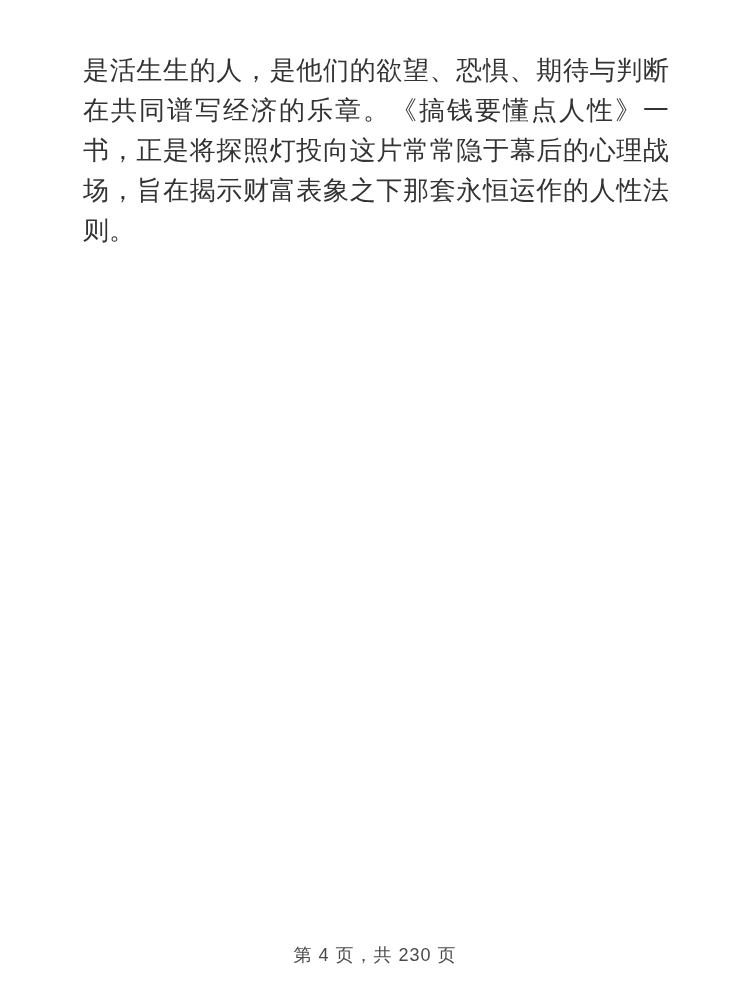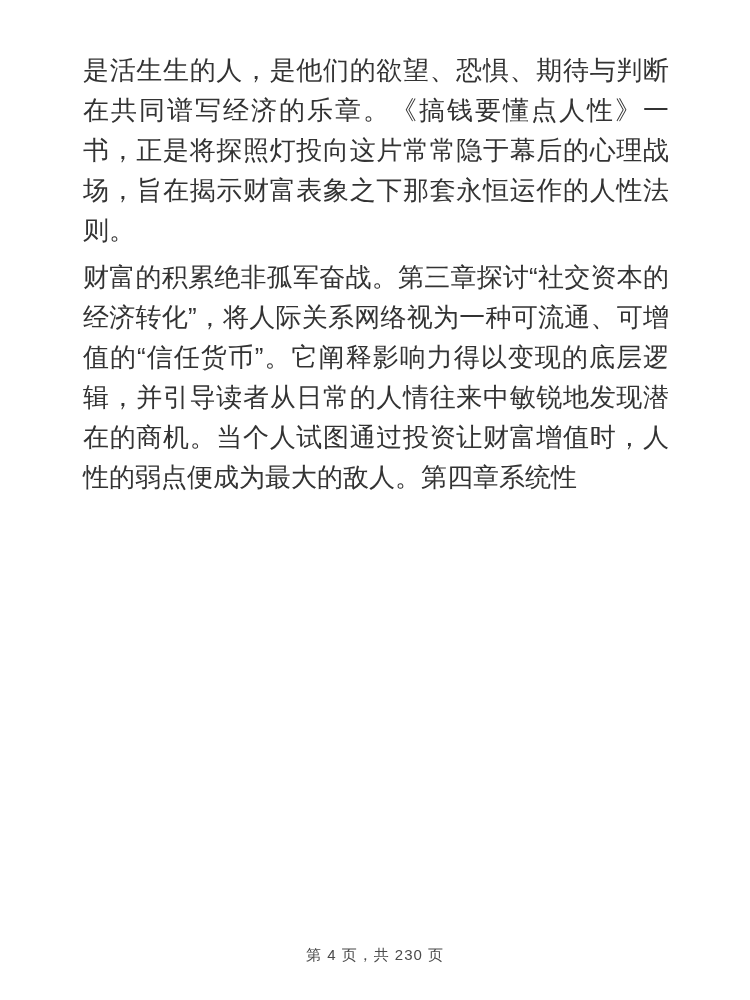--- a/index.html
+++ b/index.html
@@ -35,33 +35,32 @@
   .content p {
     margin: 0 0 7px 0;
     padding: 0;
   }
   .footer {
     position: absolute;
     left: 0;
     top: 944px;
     width: 750px;
     text-align: center;
-    font-size: 15px;
+    font-size: 18px;
     line-height: 22px;
     color: #4a4a4a;
     letter-spacing: 1px;
   }
 </style>
 </head>
 <body>
 
 <div class="page">
 
   <div class="content">
     <p>是活生生的人，是他们的欲望、恐惧、期待与判断在共同谱写经济的乐章。《搞钱要懂点人性》一书，正是将探照灯投向这片常常隐于幕后的心理战场，旨在揭示财富表象之下那套永恒运作的人性法则。</p>
-    <p>财富的积累绝非孤军奋战。第三章探讨“社交资本的经济转化”，将人际关系网络视为一种可流通、可增值的“信任货币”。它阐释影响力得以变现的底层逻辑，并引导读者从日常的人情往来中敏锐地发现潜在的商机。当个人试图通过投资让财富增值时，人性的弱点便成为最大的敌人。第四章系统性</p>
   </div>
 
   <div class="footer">
     <span>第 4 页，共 230 页</span>
   </div>
 
 </div>
 
 </body></html>

